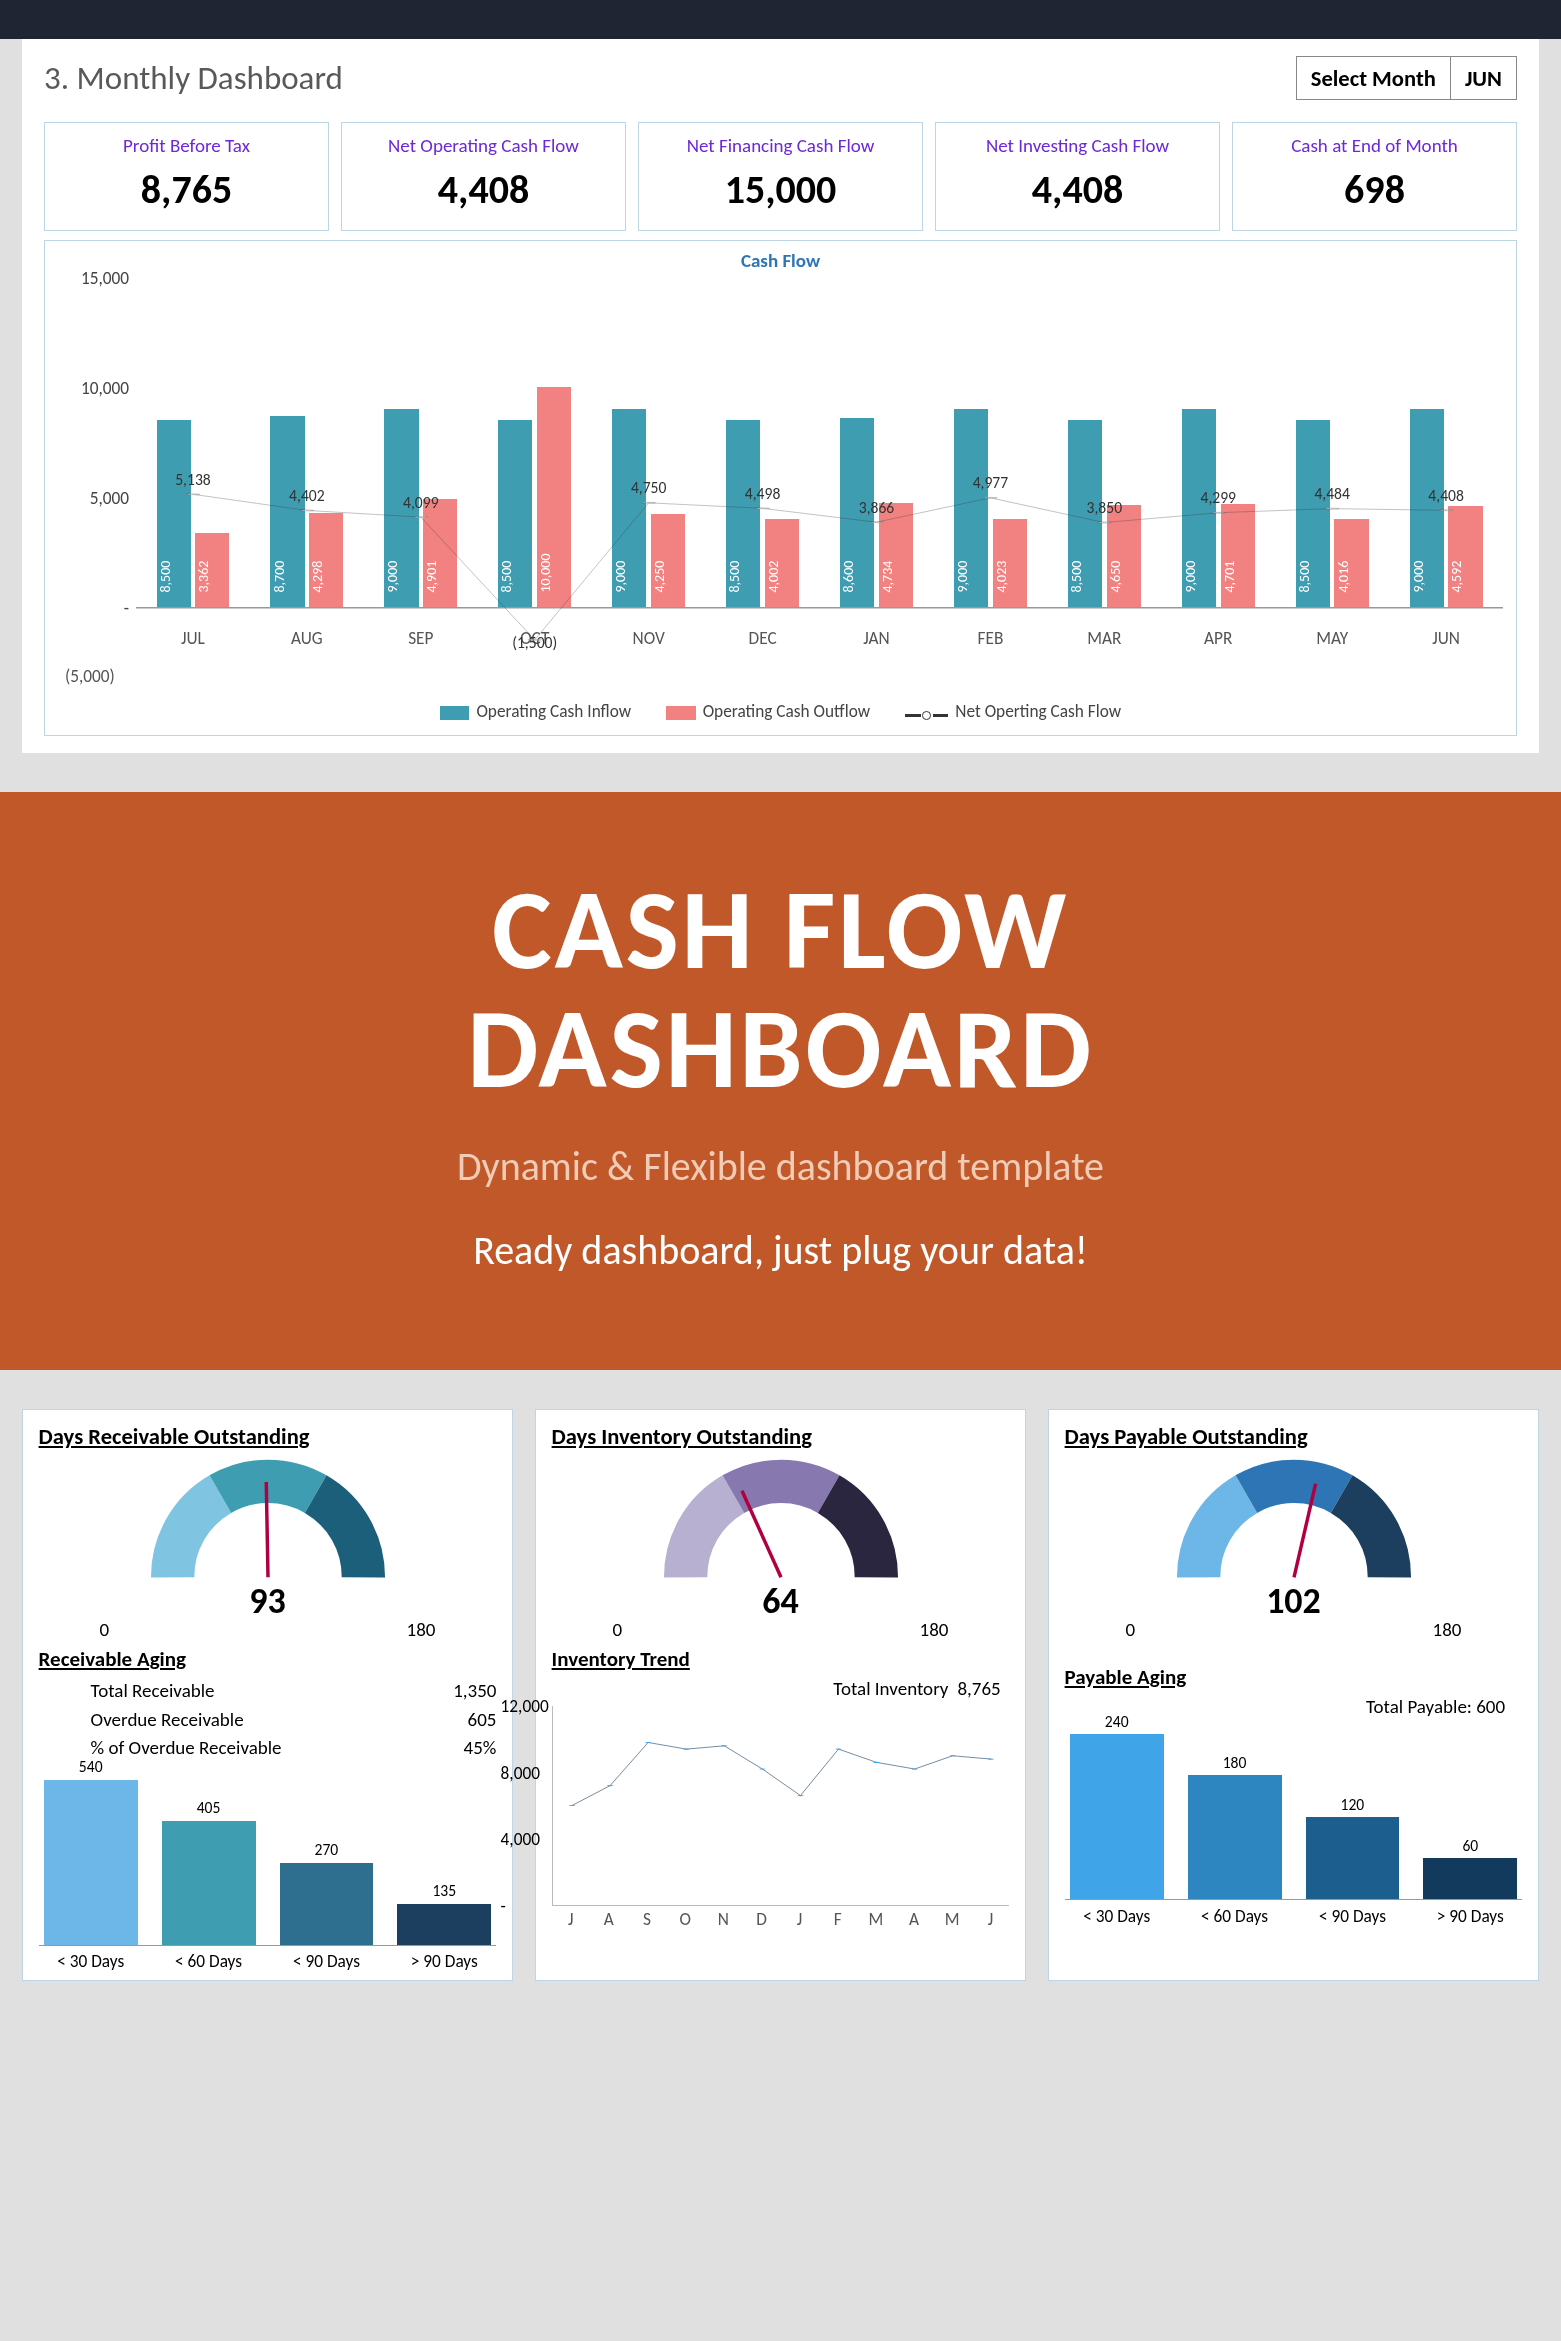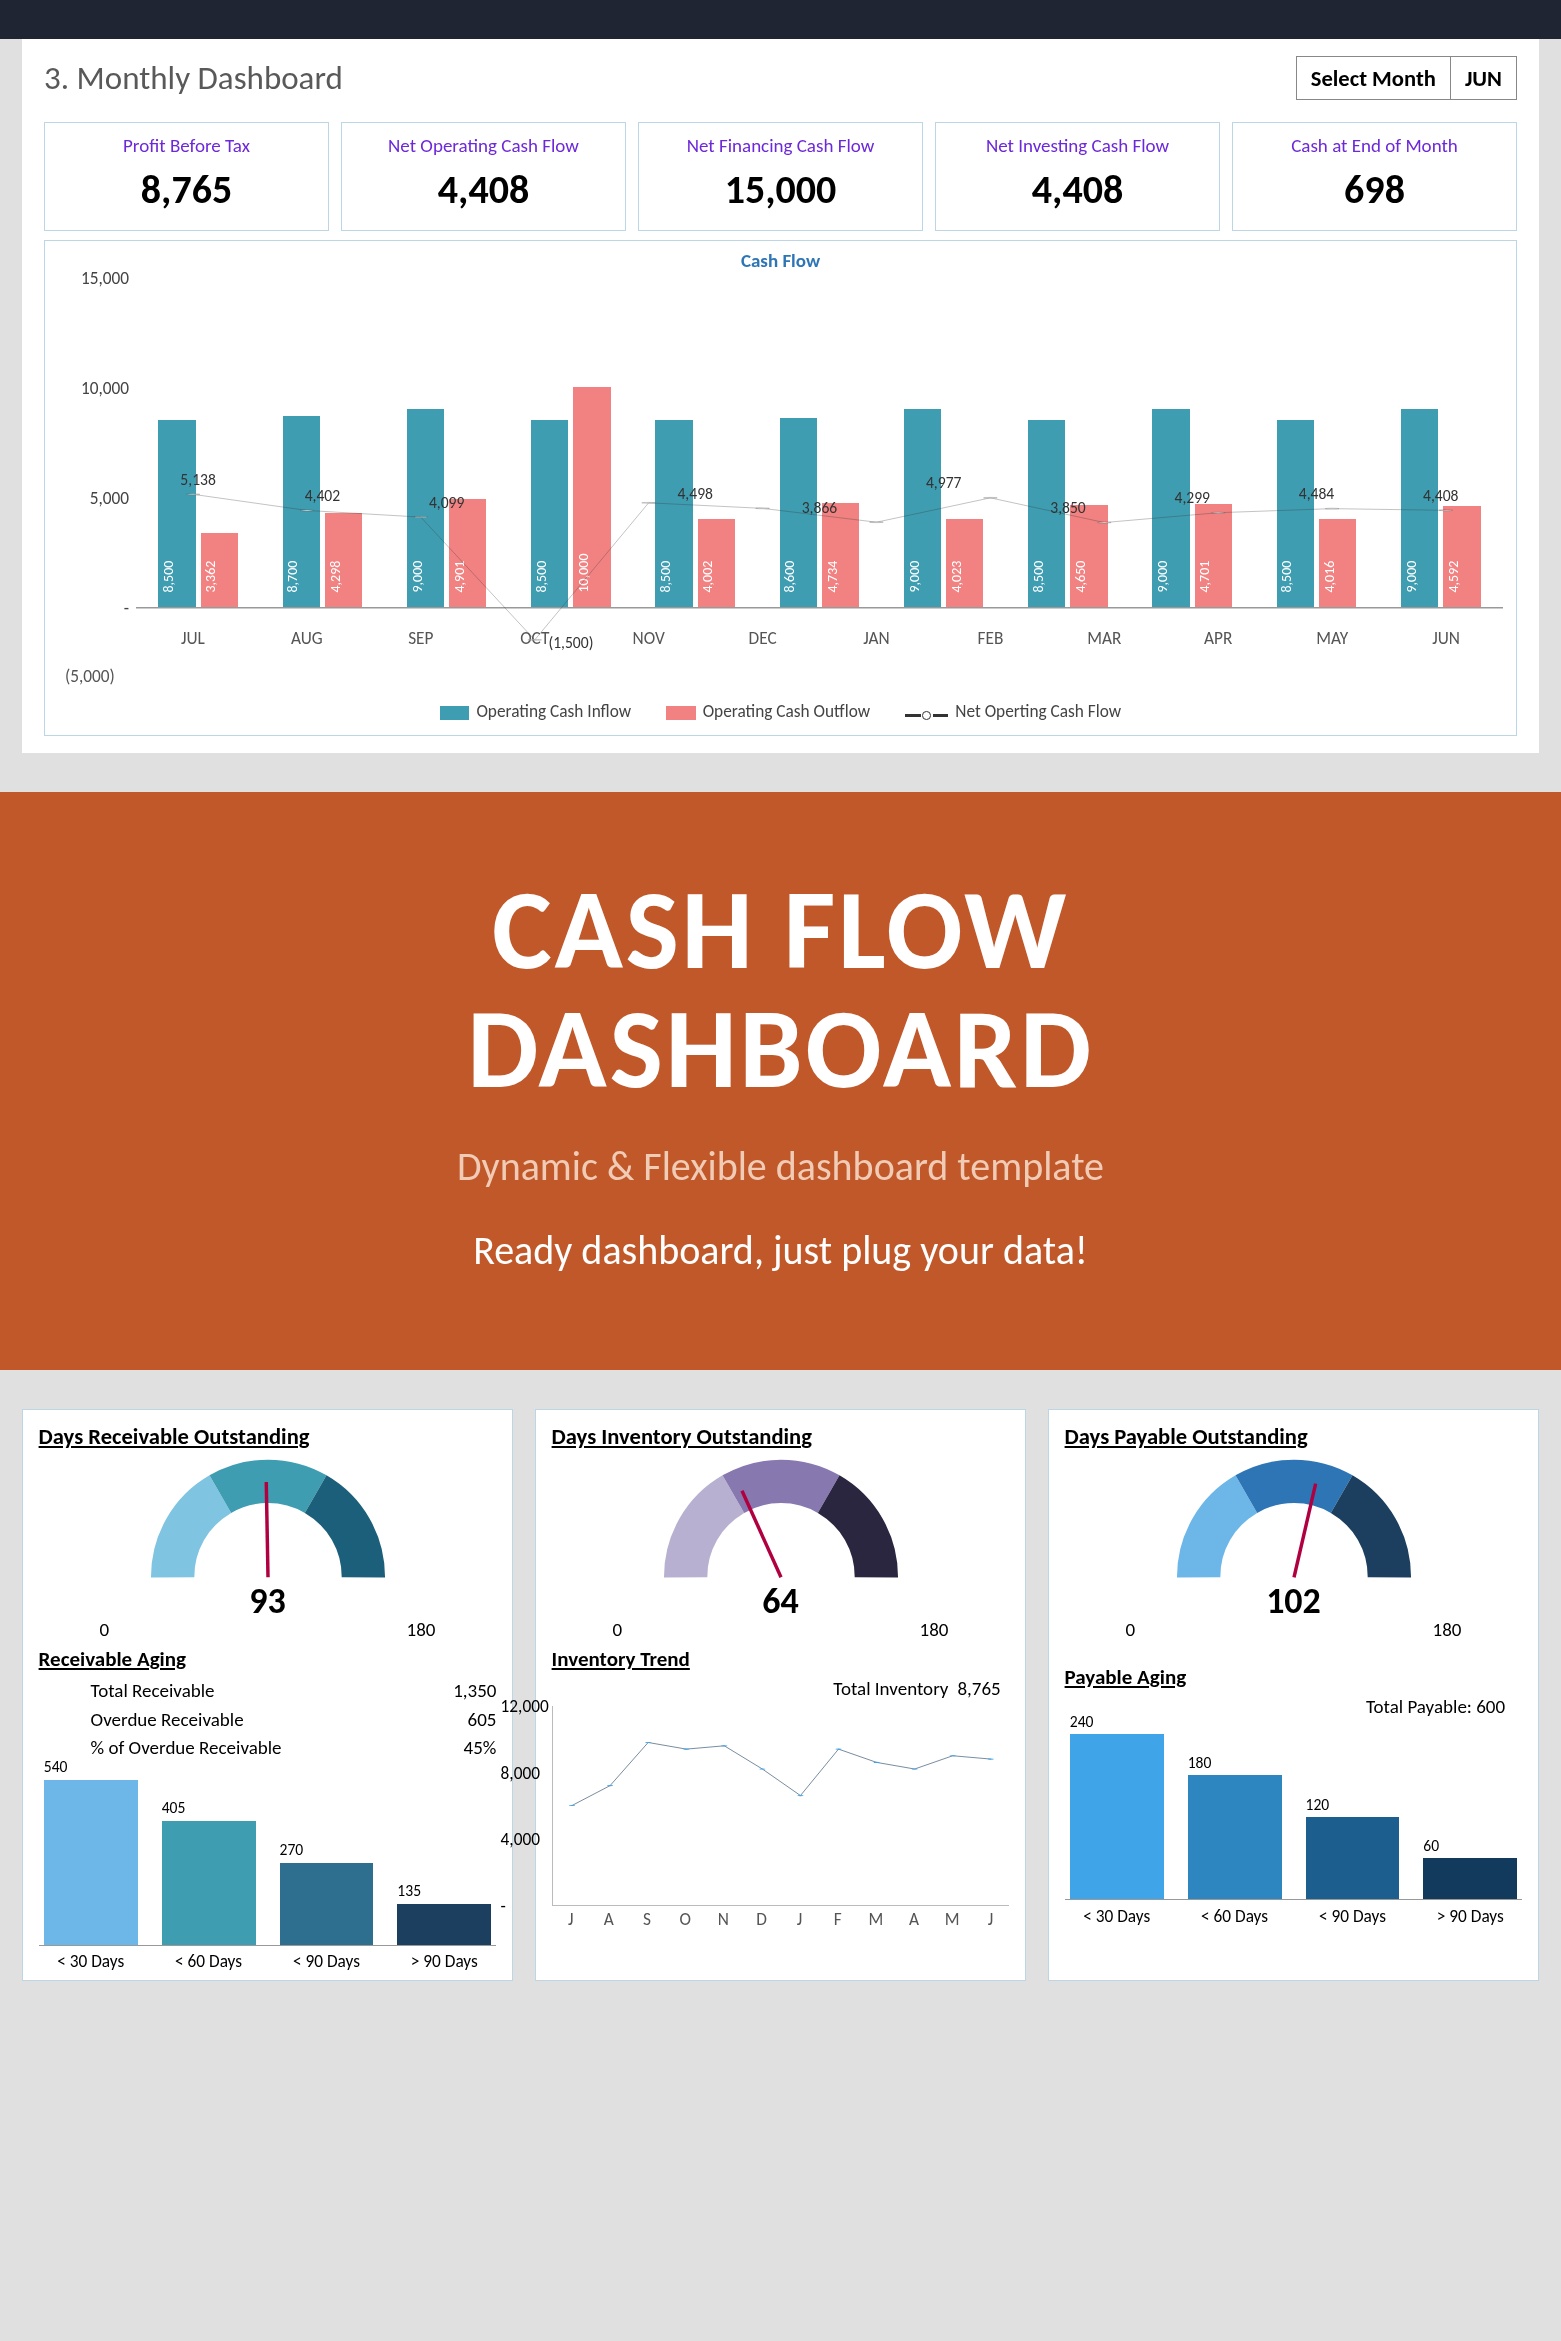--- a/index.html
+++ b/index.html
@@ -47,21 +47,21 @@
   .bottom-row { display: flex; gap: 22px; padding: 0 22px 22px; }
   .card { flex: 1; background: #fff; border: 1.7px solid #bcd6e6; padding: 12px 15.6px 8.7px; }
   .card-title { font-size: 22.6px; font-weight: 700; text-decoration: underline; margin-bottom: 5.2px; }
   .gauge-wrap { text-align: center; position: relative; }
   .gauge-val { font-size: 36px; font-weight: 700; margin-top: -10.4px; }
   .gauge-minmax { display: flex; justify-content: space-between; padding: 0 61px; font-size: 19px; margin-top: -5.2px; }
   .sub-title { font-size: 21px; font-weight: 700; text-decoration: underline; margin: 5.2px 0; }
   .stats { font-size: 19px; line-height: 1.5; }
   .stats-row { display: flex; justify-content: space-between; padding-left: 52px; }
   .aging-chart { display: flex; align-items: flex-end; height: 173px; gap: 24px; margin-top: 8.7px; padding: 0 5.2px; }
-  .aging-col { flex: 1; display: flex; flex-direction: column; align-items: flex-start; }
+  .aging-col { flex: 1; display: flex; flex-direction: column; align-items: center; }
   .aging-bar { width: 100%; }
   .aging-lbl { font-size: 15.6px; margin-bottom: 3.5px; }
   .aging-x { display: flex; gap: 24px; padding: 5.2px 5.2px 0; border-top: 0.9px solid #999; }
   .aging-x div { flex: 1; text-align: center; font-size: 17.3px; }
   .inv-header { display: flex; justify-content: flex-end; gap: 9px; font-size: 19px; padding-right: 8.7px; }
   .inv-plot { position: relative; height: 200px; border-left: 0.9px solid #bbb; border-bottom: 0.9px solid #bbb; margin-top: 5.2px; }
   .inv-y { position: absolute; left: -52px; font-size: 17.3px; transform: translateY(-50%); }
   .inv-x { display: flex; font-size: 17.3px; color: #555; padding-top: 3.5px; }
   .inv-x div { flex: 1; text-align: center; }
 </style>
@@ -141,20 +141,29 @@
       <div class="net-val" style="left:50%;top:240px">4,099</div>
     </div>
             <div class="month-col">
       <div class="bar bar-in" style="height:187px">
                 <span class="bar-label">8,500</span>
               </div>
       <div class="bar bar-out" style="height:220px">
                 <span class="bar-label">10,000</span>
               </div>
       <div class="net-val" style="left:50%;top:380px">(1,500)</div>
+    </div>
+            <div class="month-col">
+      <div class="bar bar-in" style="height:198px">
+                <span class="bar-label">9,000</span>
+              </div>
+      <div class="bar bar-out" style="height:93px">
+                <span class="bar-label">4,250</span>
+              </div>
+      <div class="net-val" style="left:50%;top:225px">4,750</div>
     </div>
             <div class="month-col">
       <div class="bar bar-in" style="height:187px">
                 <span class="bar-label">8,500</span>
               </div>
       <div class="bar bar-out" style="height:88px">
                 <span class="bar-label">4,002</span>
               </div>
       <div class="net-val" style="left:50%;top:231px">4,498</div>
     </div>

